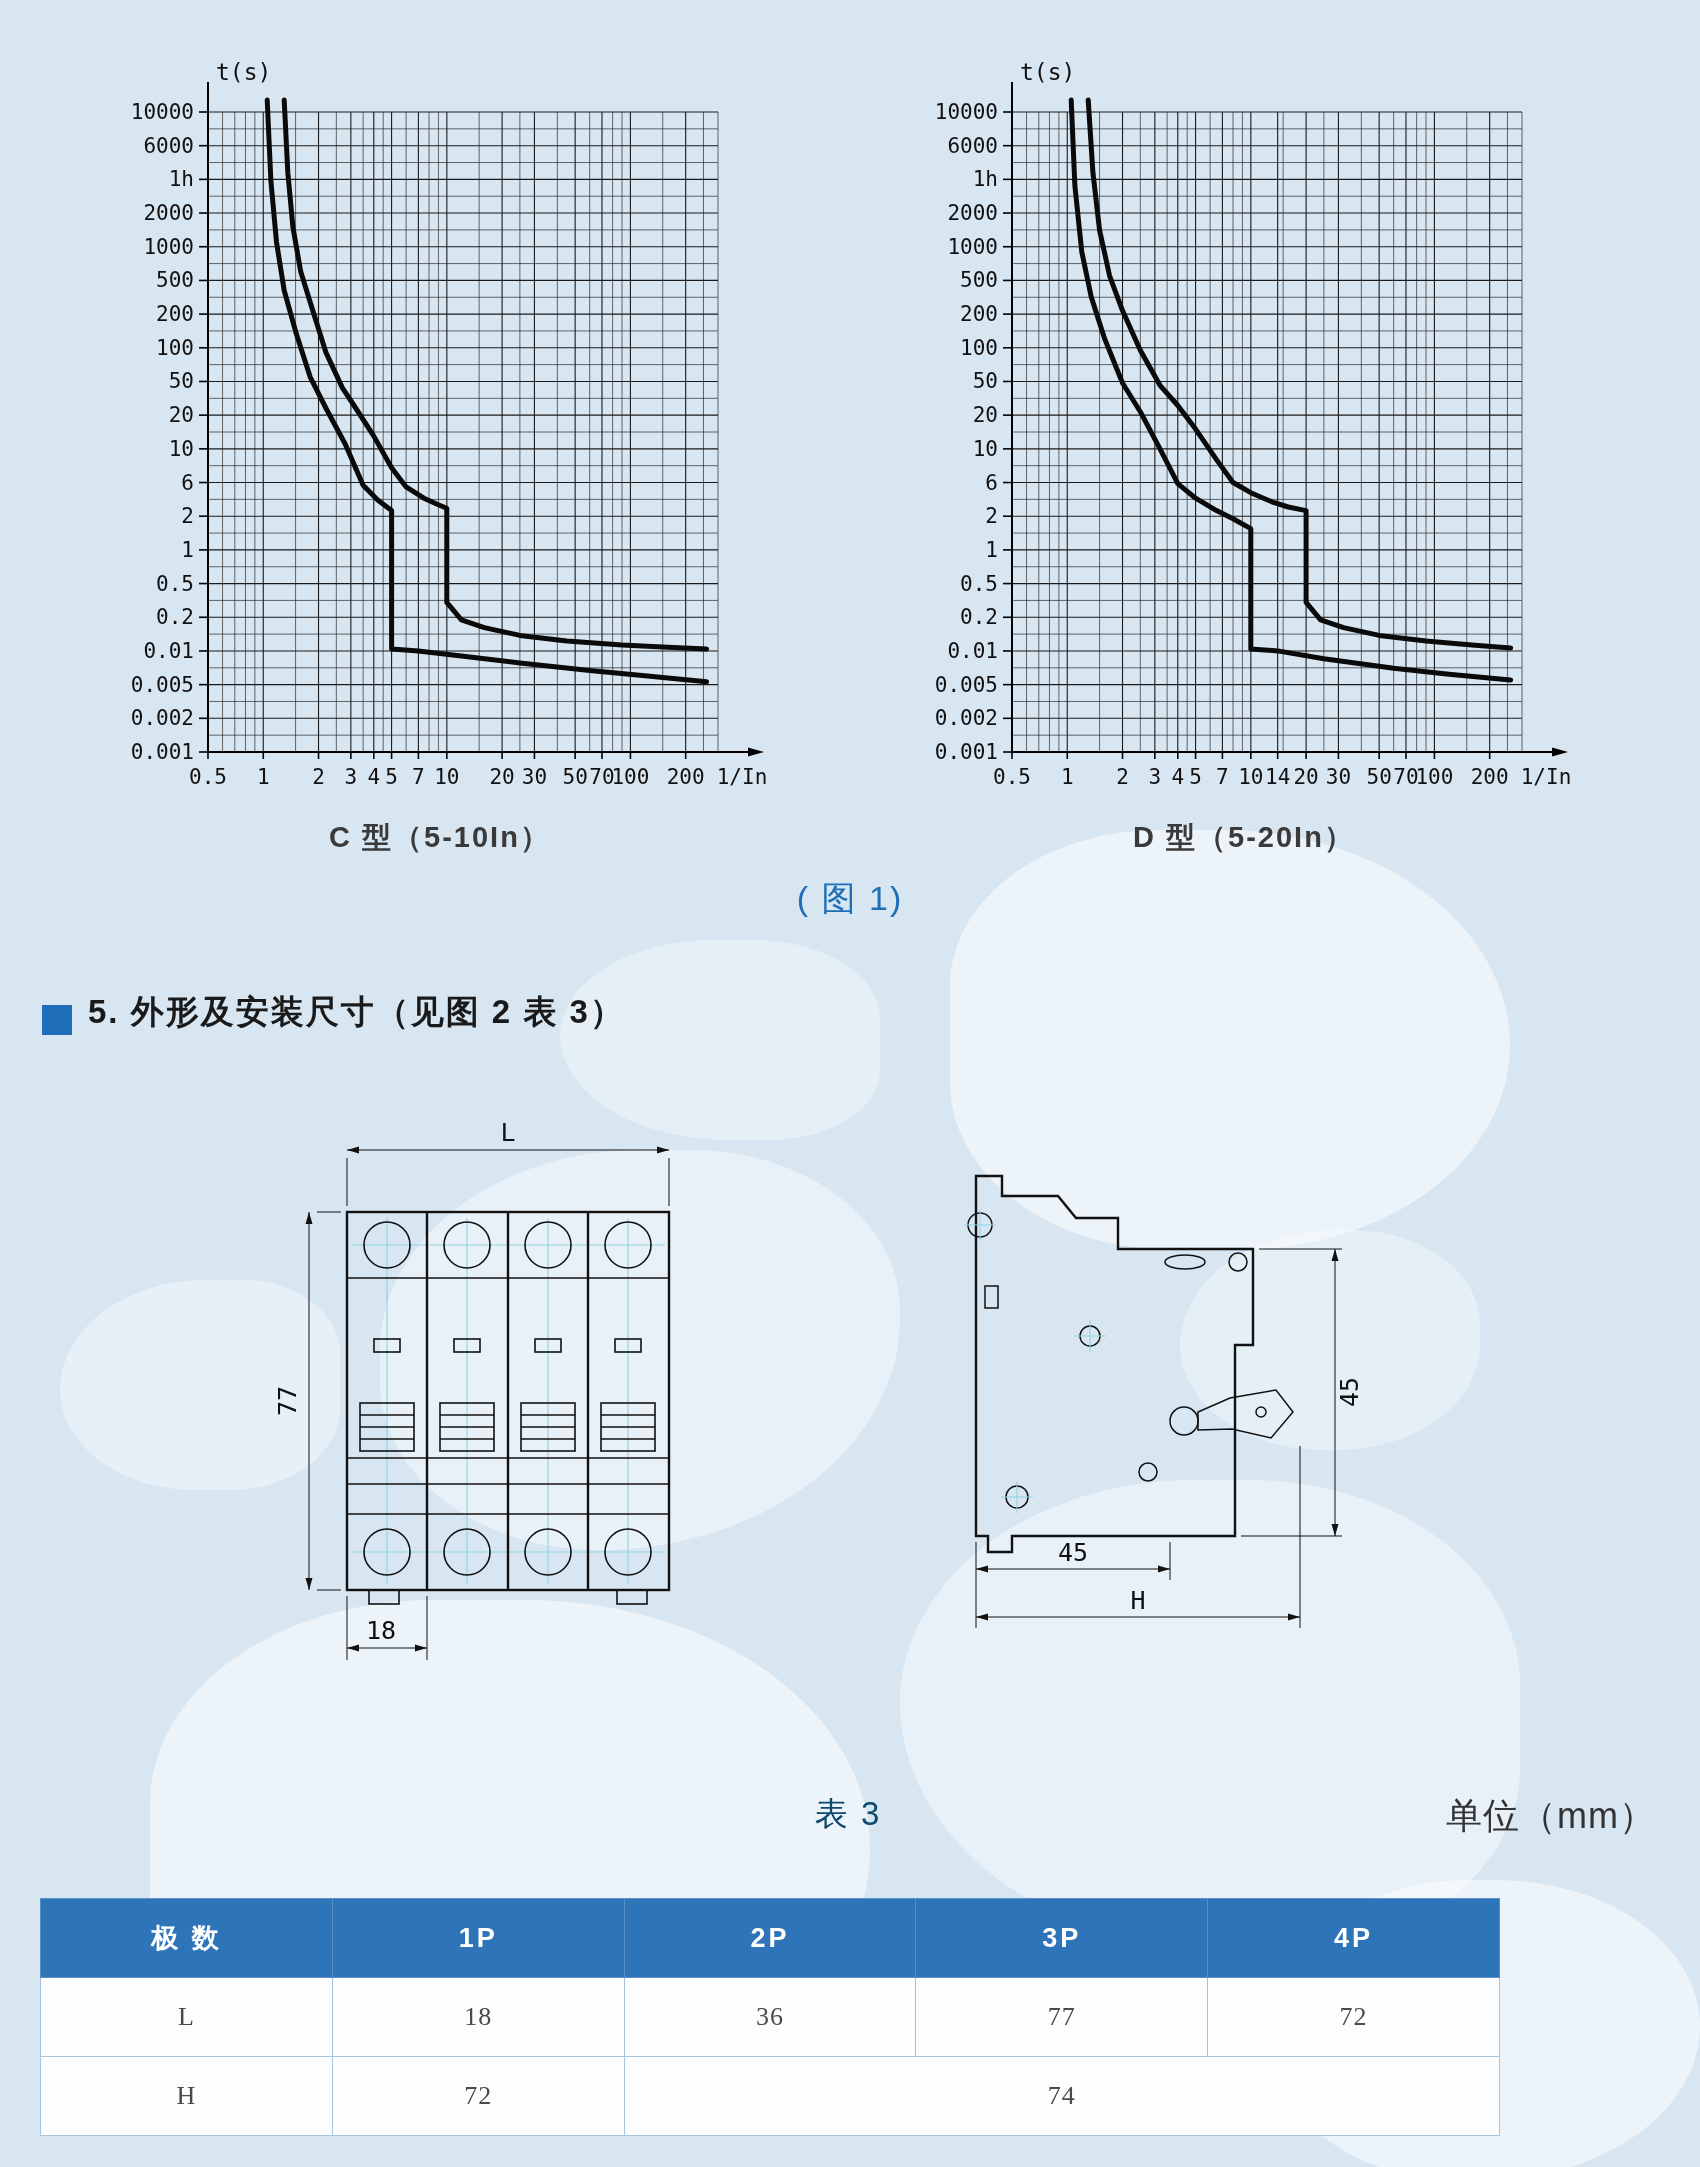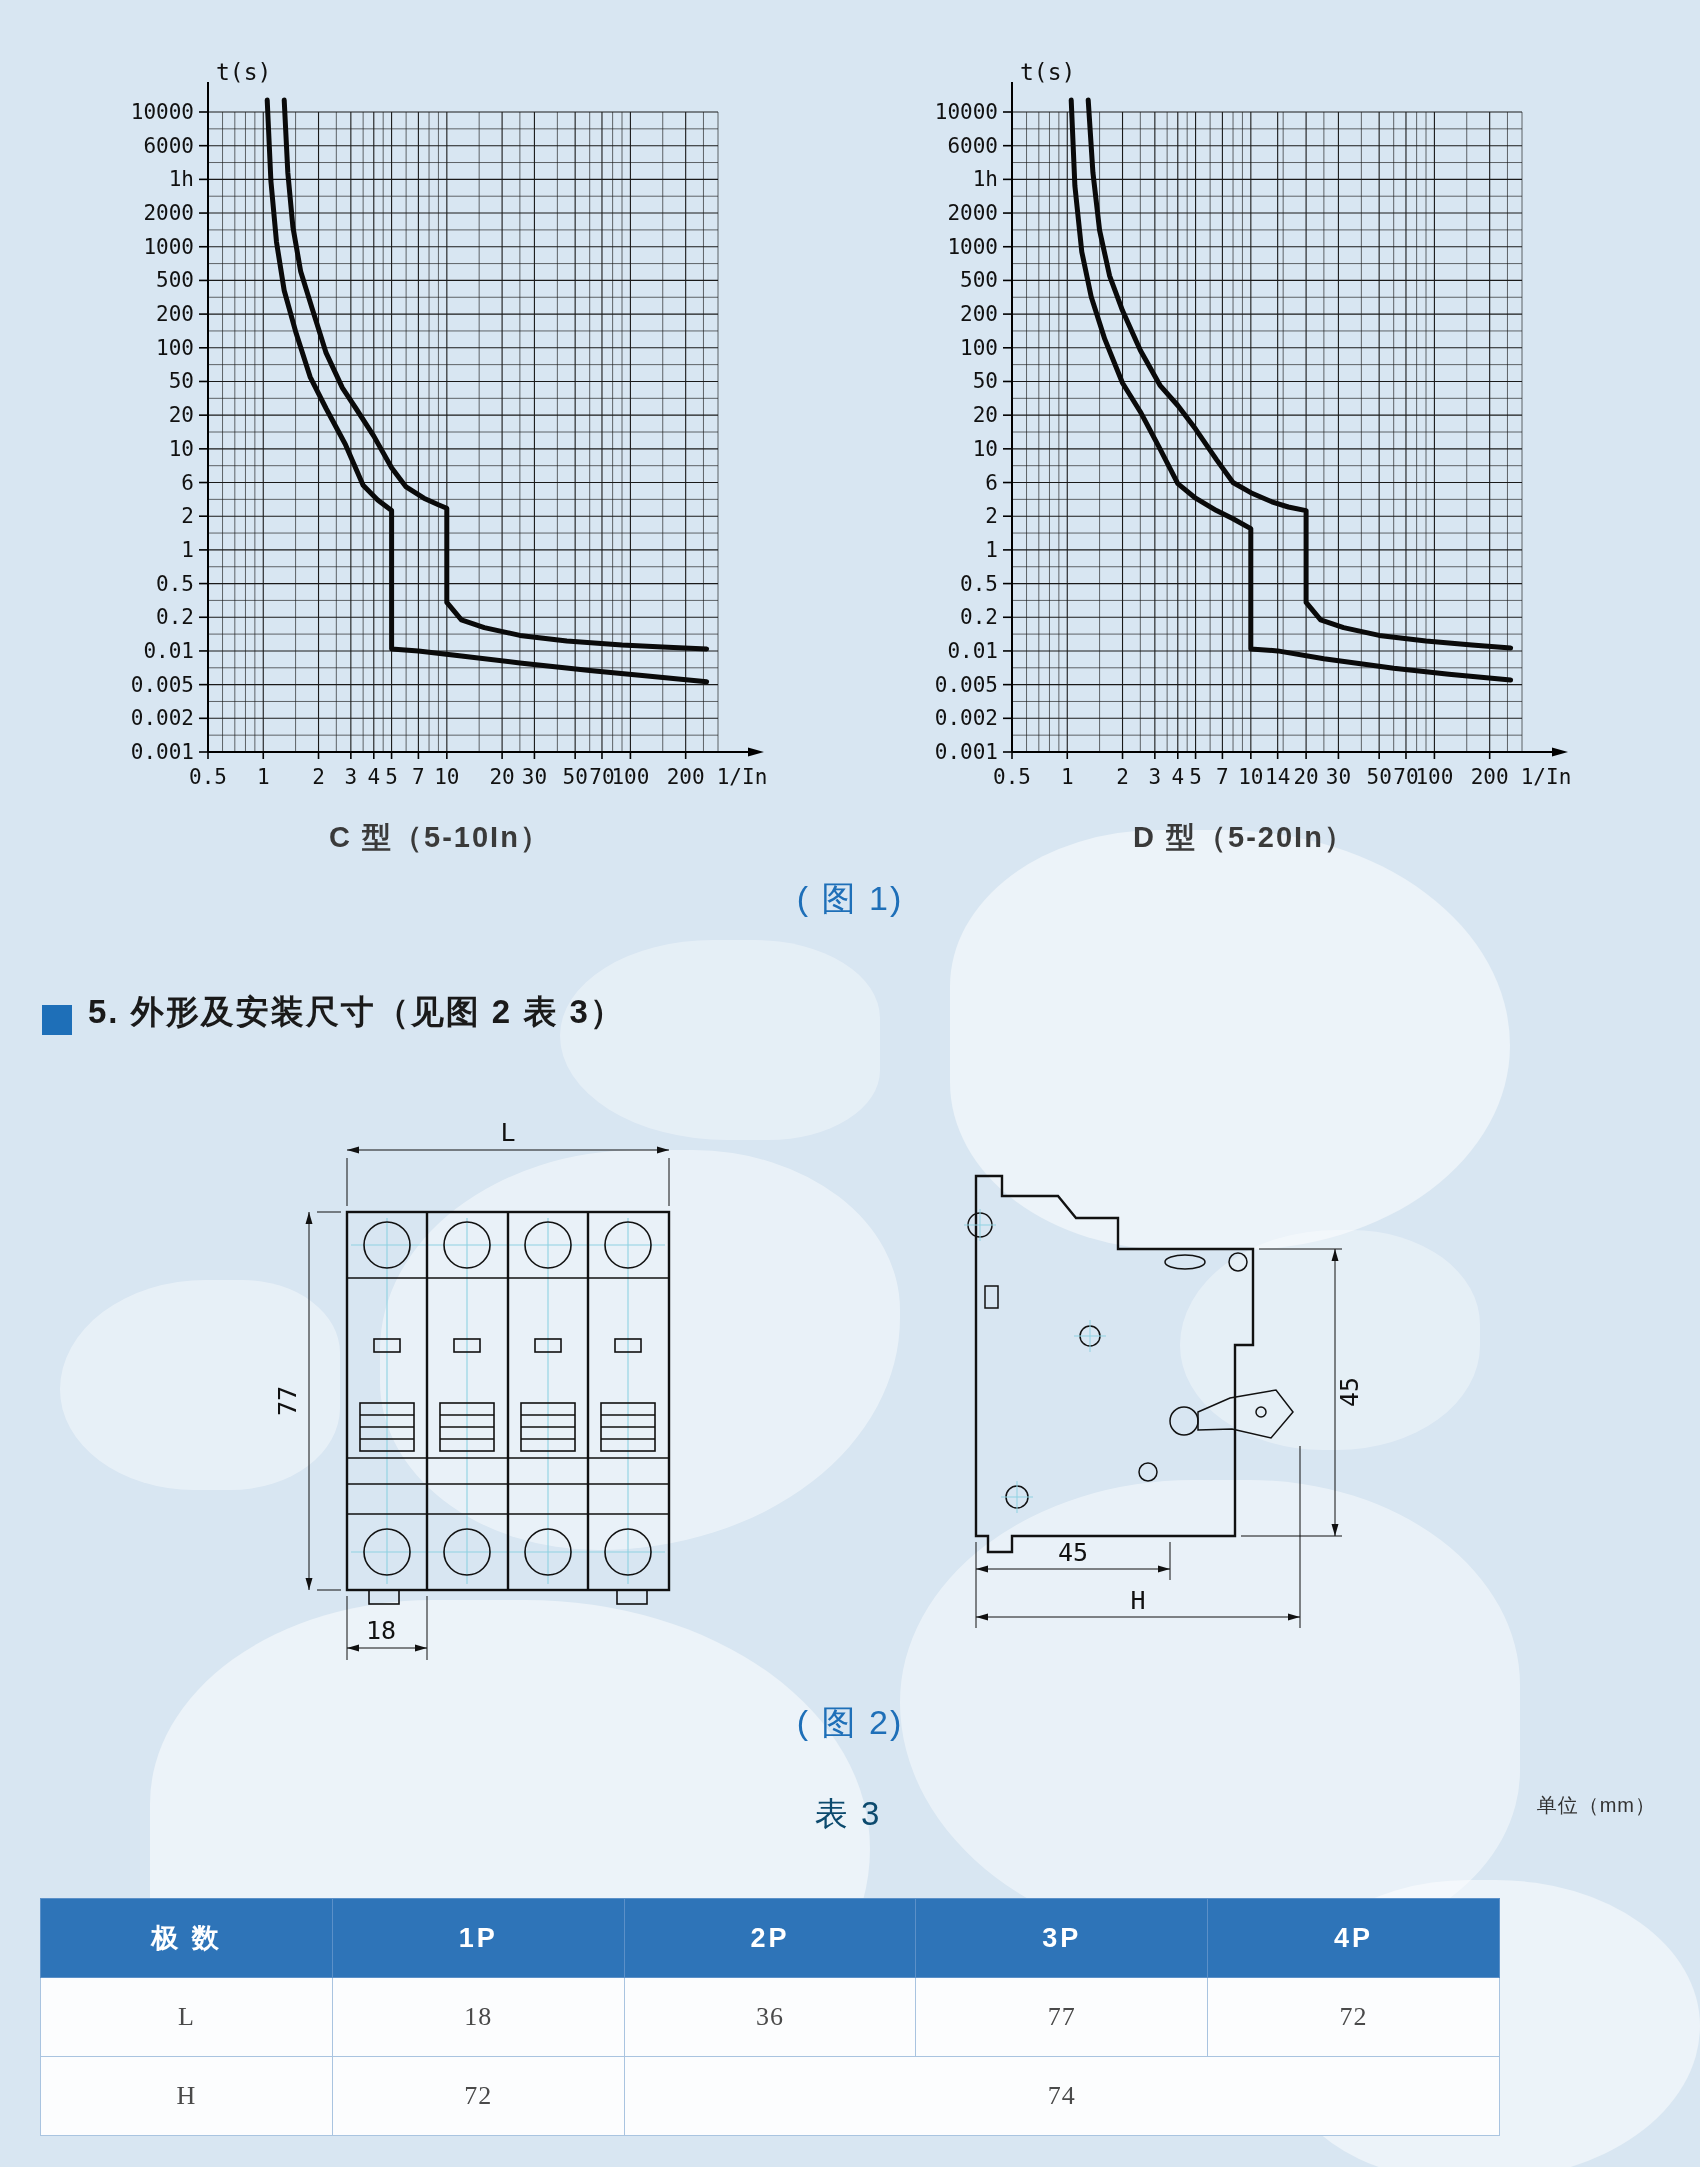--- a/index.html
+++ b/index.html
@@ -14,21 +14,21 @@
   .chart-caption{display:block;text-align:center;font-size:29px;color:#3a3a3a;
                  letter-spacing:2px;margin-top:6px;padding-left:24px;font-weight:bold;}
   .fig-caption{position:absolute;left:0;width:1700px;text-align:center;z-index:1;
                color:var(--accent,#1e6fb8);font-size:34px;letter-spacing:2px;}
   .section-heading{position:absolute;left:42px;top:990px;display:flex;align-items:flex-end;gap:16px;z-index:1;}
   .section-heading .bullet{width:30px;height:30px;background:var(--accent,#1e6fb8);}
   .section-heading h2{margin:0;font-size:33px;font-weight:bold;color:#1a1a1a;letter-spacing:2px;}
   svg.drawing{position:absolute;z-index:1;}
   .table-title{position:absolute;left:40px;top:1792px;width:1616px;text-align:center;
                font-size:33px;color:#0c4a6e;z-index:1;letter-spacing:2px;}
-  .table-unit{position:absolute;top:1792px;right:44px;font-size:20px;color:#333;z-index:1;letter-spacing:1px;}
+  .table-unit{position:absolute;top:1792px;right:44px;font-size:36px;color:#333;z-index:1;letter-spacing:1px;}
   table.dims{position:absolute;left:40px;top:1850px;width:1460px;z-index:1;
              border-collapse:collapse;border:1px solid var(--tbl-border,#a9c4e0);margin-top:48px;}
   table.dims th{background:var(--tbl-head,#2e74b8);color:#ffffff;font-size:27px;font-weight:bold;
                 padding:21px 0;border:1px solid #5b90c8;letter-spacing:3px;}
   table.dims td{background:#fcfdfe;border:1px solid var(--tbl-border,#a9c4e0);text-align:center;
                 font-size:26px;color:#4a4a4a;padding:24px 0;
                 font-family:"Liberation Serif",serif;letter-spacing:1px;}
 </style>
 </head>
 <body>
@@ -484,21 +484,20 @@
       <polygon points="96,429 108,425.5 108,432.5"></polygon>
         <polygon points="290,429 278,425.5 278,432.5"></polygon>
       <polygon points="96,477 108,473.5 108,480.5"></polygon>
         <polygon points="420,477 408,473.5 408,480.5"></polygon>
     </g>
     <text transform="translate(478,252) rotate(-90)" text-anchor="middle" font-size="25" fill="#111">45</text>
     <text x="193" y="421" text-anchor="middle" font-size="25" fill="#111">45</text>
     <text x="258" y="469" text-anchor="middle" font-size="25" fill="#111">H</text>
   </svg>
 
-  <div class="fig-caption" style="top:1700px;">( 图 2)</div>
 
   <div class="table-title">表 3</div>
   <div class="table-unit">单位（mm）</div>
 
   <table class="dims">
     <colgroup>
       <col style="width:20%">
         <col style="width:20%">
         <col style="width:20%">
         <col style="width:20%">

